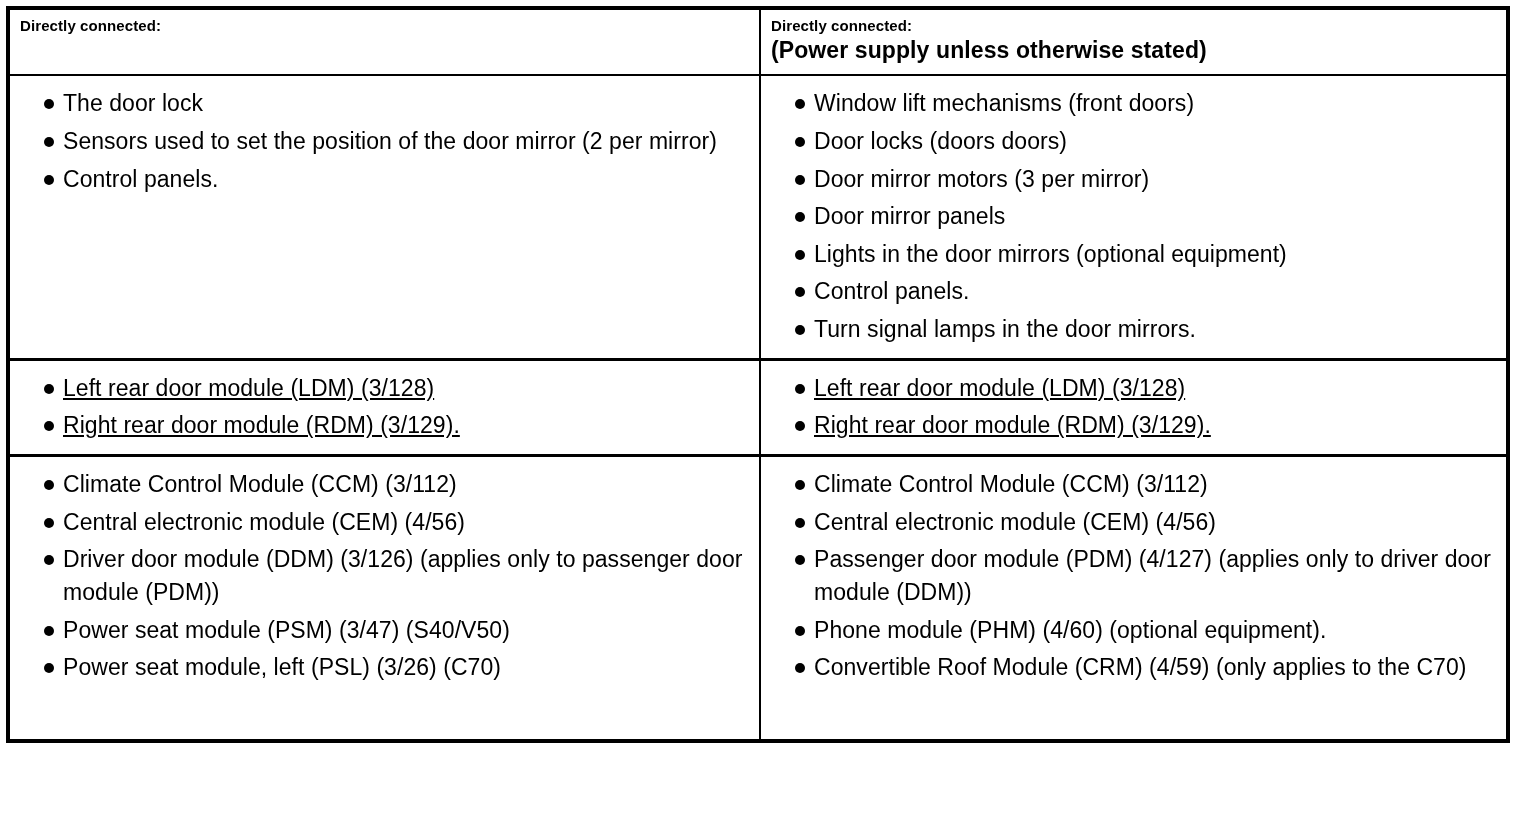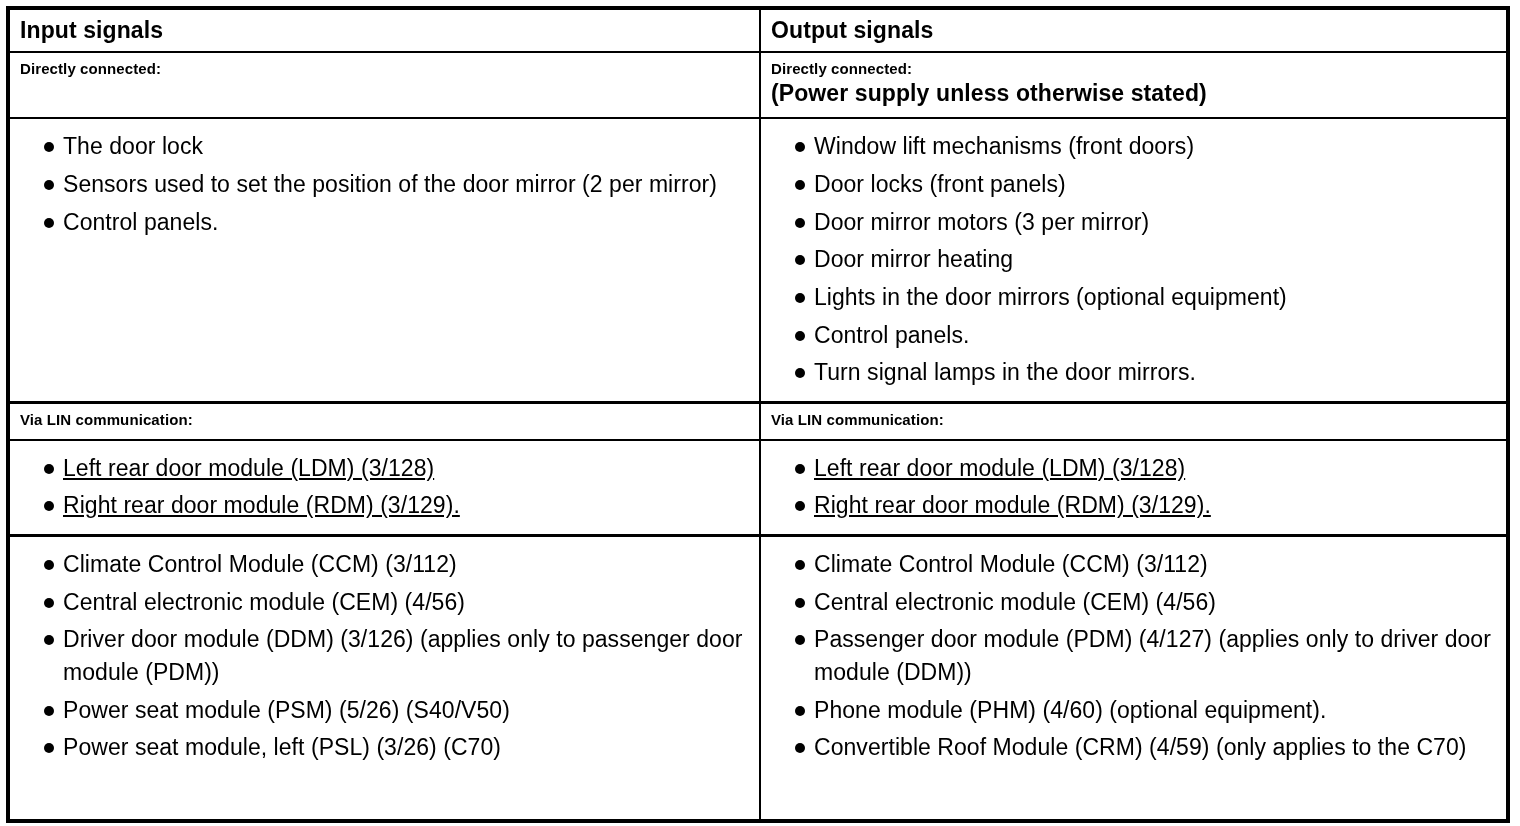--- a/index.html
+++ b/index.html
@@ -116,32 +116,20 @@
 <body>
 
 <div class="page">
   <table class="signals">
     <colgroup>
       <col class="c-left">
       <col class="c-right">
     </colgroup>
     <tbody>
 
-      <tr class="row-head">
-        <td>
-          <div class="cell head">
-            <div class="title-text">Input signals</div>
-          </div>
-        </td>
-        <td>
-          <div class="cell head">
-            <div class="title-text">Output signals</div>
-          </div>
-        </td>
-      </tr>
 
       <tr class="row-subhead">
         <td class="h-subhead-left">
           <div class="cell subhead">
             <div class="subhead-text">Directly connected:</div>
           </div>
         </td>
         <td class="h-subhead-right">
           <div class="cell subhead">
             <div class="subhead-text">Directly connected:</div>
@@ -171,59 +159,47 @@
         </td>
         <td class="h-list-right">
           <div class="cell listcell">
             <ul class="bullets">
               <li>
                 <span class="dot"></span>
                 <span class="btext">Window lift mechanisms (front doors)</span>
               </li>
               <li>
                 <span class="dot"></span>
-                <span class="btext">Door locks (front panels)</span>
+                <span class="btext">Door locks (doors doors)</span>
               </li>
               <li>
                 <span class="dot"></span>
                 <span class="btext">Door mirror motors (3 per mirror)</span>
               </li>
               <li>
                 <span class="dot"></span>
-                <span class="btext">Door mirror heating</span>
+                <span class="btext">Door mirror panels</span>
               </li>
               <li>
                 <span class="dot"></span>
                 <span class="btext">Lights in the door mirrors (optional equipment)</span>
               </li>
               <li>
                 <span class="dot"></span>
                 <span class="btext">Control panels.</span>
               </li>
               <li>
                 <span class="dot"></span>
                 <span class="btext">Turn signal lamps in the door mirrors.</span>
               </li>
             </ul>
           </div>
         </td>
       </tr>
 
-      <tr class="row-subhead">
-        <td>
-          <div class="cell subhead">
-            <div class="subhead-text">Via LIN communication:</div>
-          </div>
-        </td>
-        <td>
-          <div class="cell subhead">
-            <div class="subhead-text">Via LIN communication:</div>
-          </div>
-        </td>
-      </tr>
 
       <tr class="row-list">
         <td class="h-lin-list">
           <div class="cell listcell">
             <ul class="bullets">
               <li>
                 <span class="dot"></span>
                 <span class="btext">Left rear door module (LDM) (3/128)</span>
               </li>
               <li>
@@ -261,21 +237,21 @@
               <li>
                 <span class="dot"></span>
                 <span class="btext">Central electronic module (CEM) (4/56)</span>
               </li>
               <li>
                 <span class="dot"></span>
                 <span class="btext">Driver door module (DDM) (3/126) (applies only to passenger door module (PDM))</span>
               </li>
               <li>
                 <span class="dot"></span>
-                <span class="btext">Power seat module (PSM) (5/26) (S40/V50)</span>
+                <span class="btext">Power seat module (PSM) (3/47) (S40/V50)</span>
               </li>
               <li>
                 <span class="dot"></span>
                 <span class="btext">Power seat module, left (PSL) (3/26) (C70)</span>
               </li>
 
             </ul>
           </div>
         </td>
         <td class="h-can-list">

